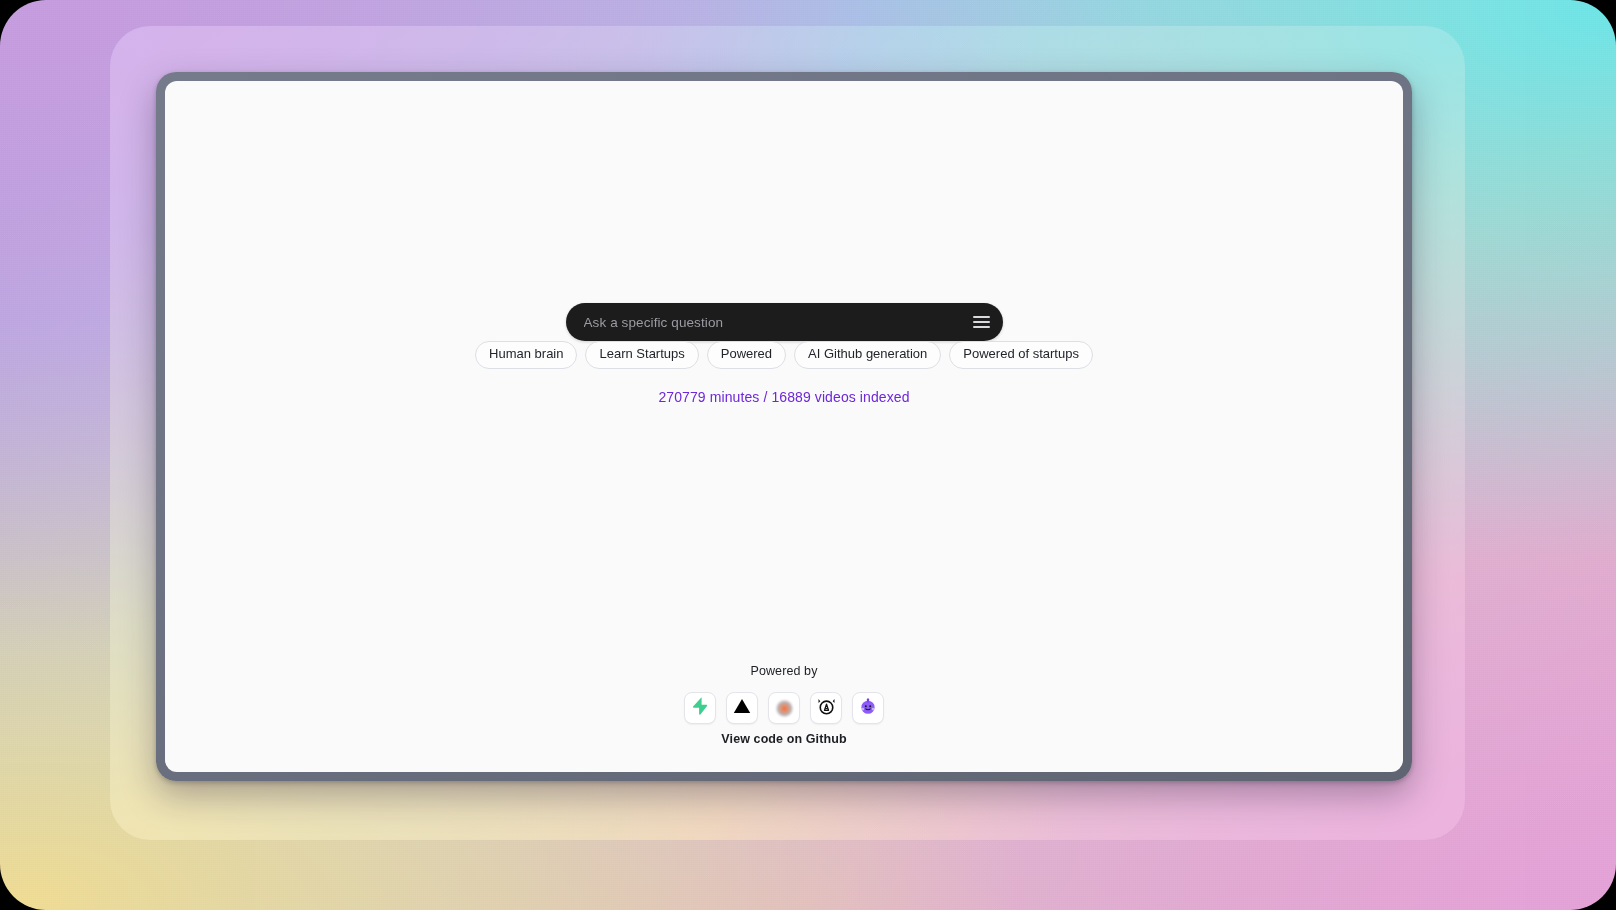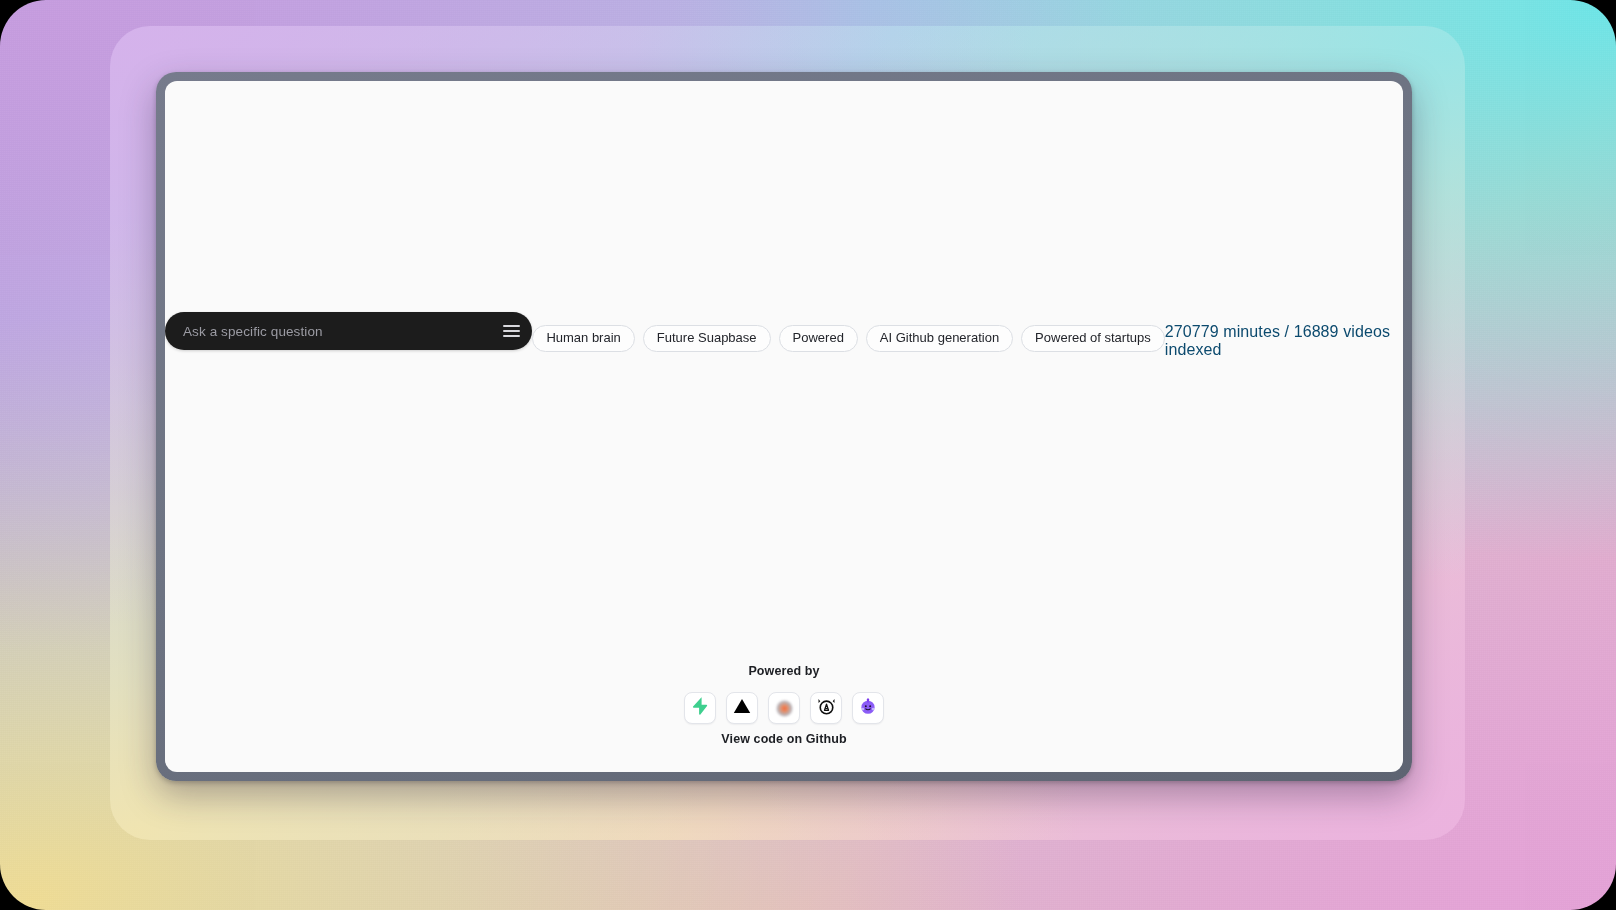--- a/index.html
+++ b/index.html
@@ -82,21 +82,21 @@
     position: relative;
     display: flex;
     flex-direction: column;
   }
 
   .hero {
     position: absolute;
     left: 0; right: 0;
     top: 222px;
     display: flex;
-    flex-direction: row;
+    flex-direction: column;
     align-items: center;
   }
 
   
   .search-wrap {
     width: 437px;
     height: 38px;
     border-radius: 19px;
     background: #1c1c1c;
     display: flex;
@@ -128,58 +128,57 @@
   }
   .menu-btn span {
     display: block;
     width: 17px; height: 1.6px;
     background: #d9d9de;
     border-radius: 1px;
   }
 
   
   .chips {
-    margin-top: 15px;
     display: flex;
     gap: 8px;
     align-items: center;
   }
   .chip {
     border: 1px solid #dcdfe4;
     background: #fdfdfd;
     border-radius: 999px;
     padding: 5px 13px 6px;
     font-size: 13px;
     color: #23252b;
     font-family: "Liberation Sans", sans-serif;
     cursor: pointer;
     white-space: nowrap;
     line-height: 1.15;
   }
 
   
   .stats {
     margin-top: 20px;
-    font-size: 16px;
-    color: #0c4a6e;
+    font-size: 14px;
+    color: #6d28d9;
     letter-spacing: .1px;
   }
 
   
   .footer {
     position: absolute;
     left: 0; right: 0;
     bottom: 26px;
     display: flex;
     flex-direction: column;
     align-items: center;
   }
   .powered-by {
     font-size: 12.5px;
-    font-weight: bold;
+    font-weight: normal;
     color: #1d1f24;
     letter-spacing: .1px;
     text-align: right;
   }
   .logo-row {
     margin-top: 14px;
     display: flex;
     gap: 10px;
   }
   .logo-tile {
@@ -232,21 +231,21 @@
             <input class="search-input" type="text" placeholder="Ask a specific question" style="">
             <div class="menu-btn">
               <span></span>
               <span></span>
               <span></span>
             </div>
           </div>
 
           <div class="chips">
             <button class="chip">Human brain</button>
-            <button class="chip">Future Suapbase</button>
+            <button class="chip">Learn Startups</button>
             <button class="chip">Powered</button>
             <button class="chip">AI Github generation</button>
             <button class="chip">Powered of startups</button>
           </div>
 
           <div class="stats">270779 minutes / 16889 videos indexed</div>
         </div>
 
         <div class="footer">
           <div class="powered-by">Powered by</div>

